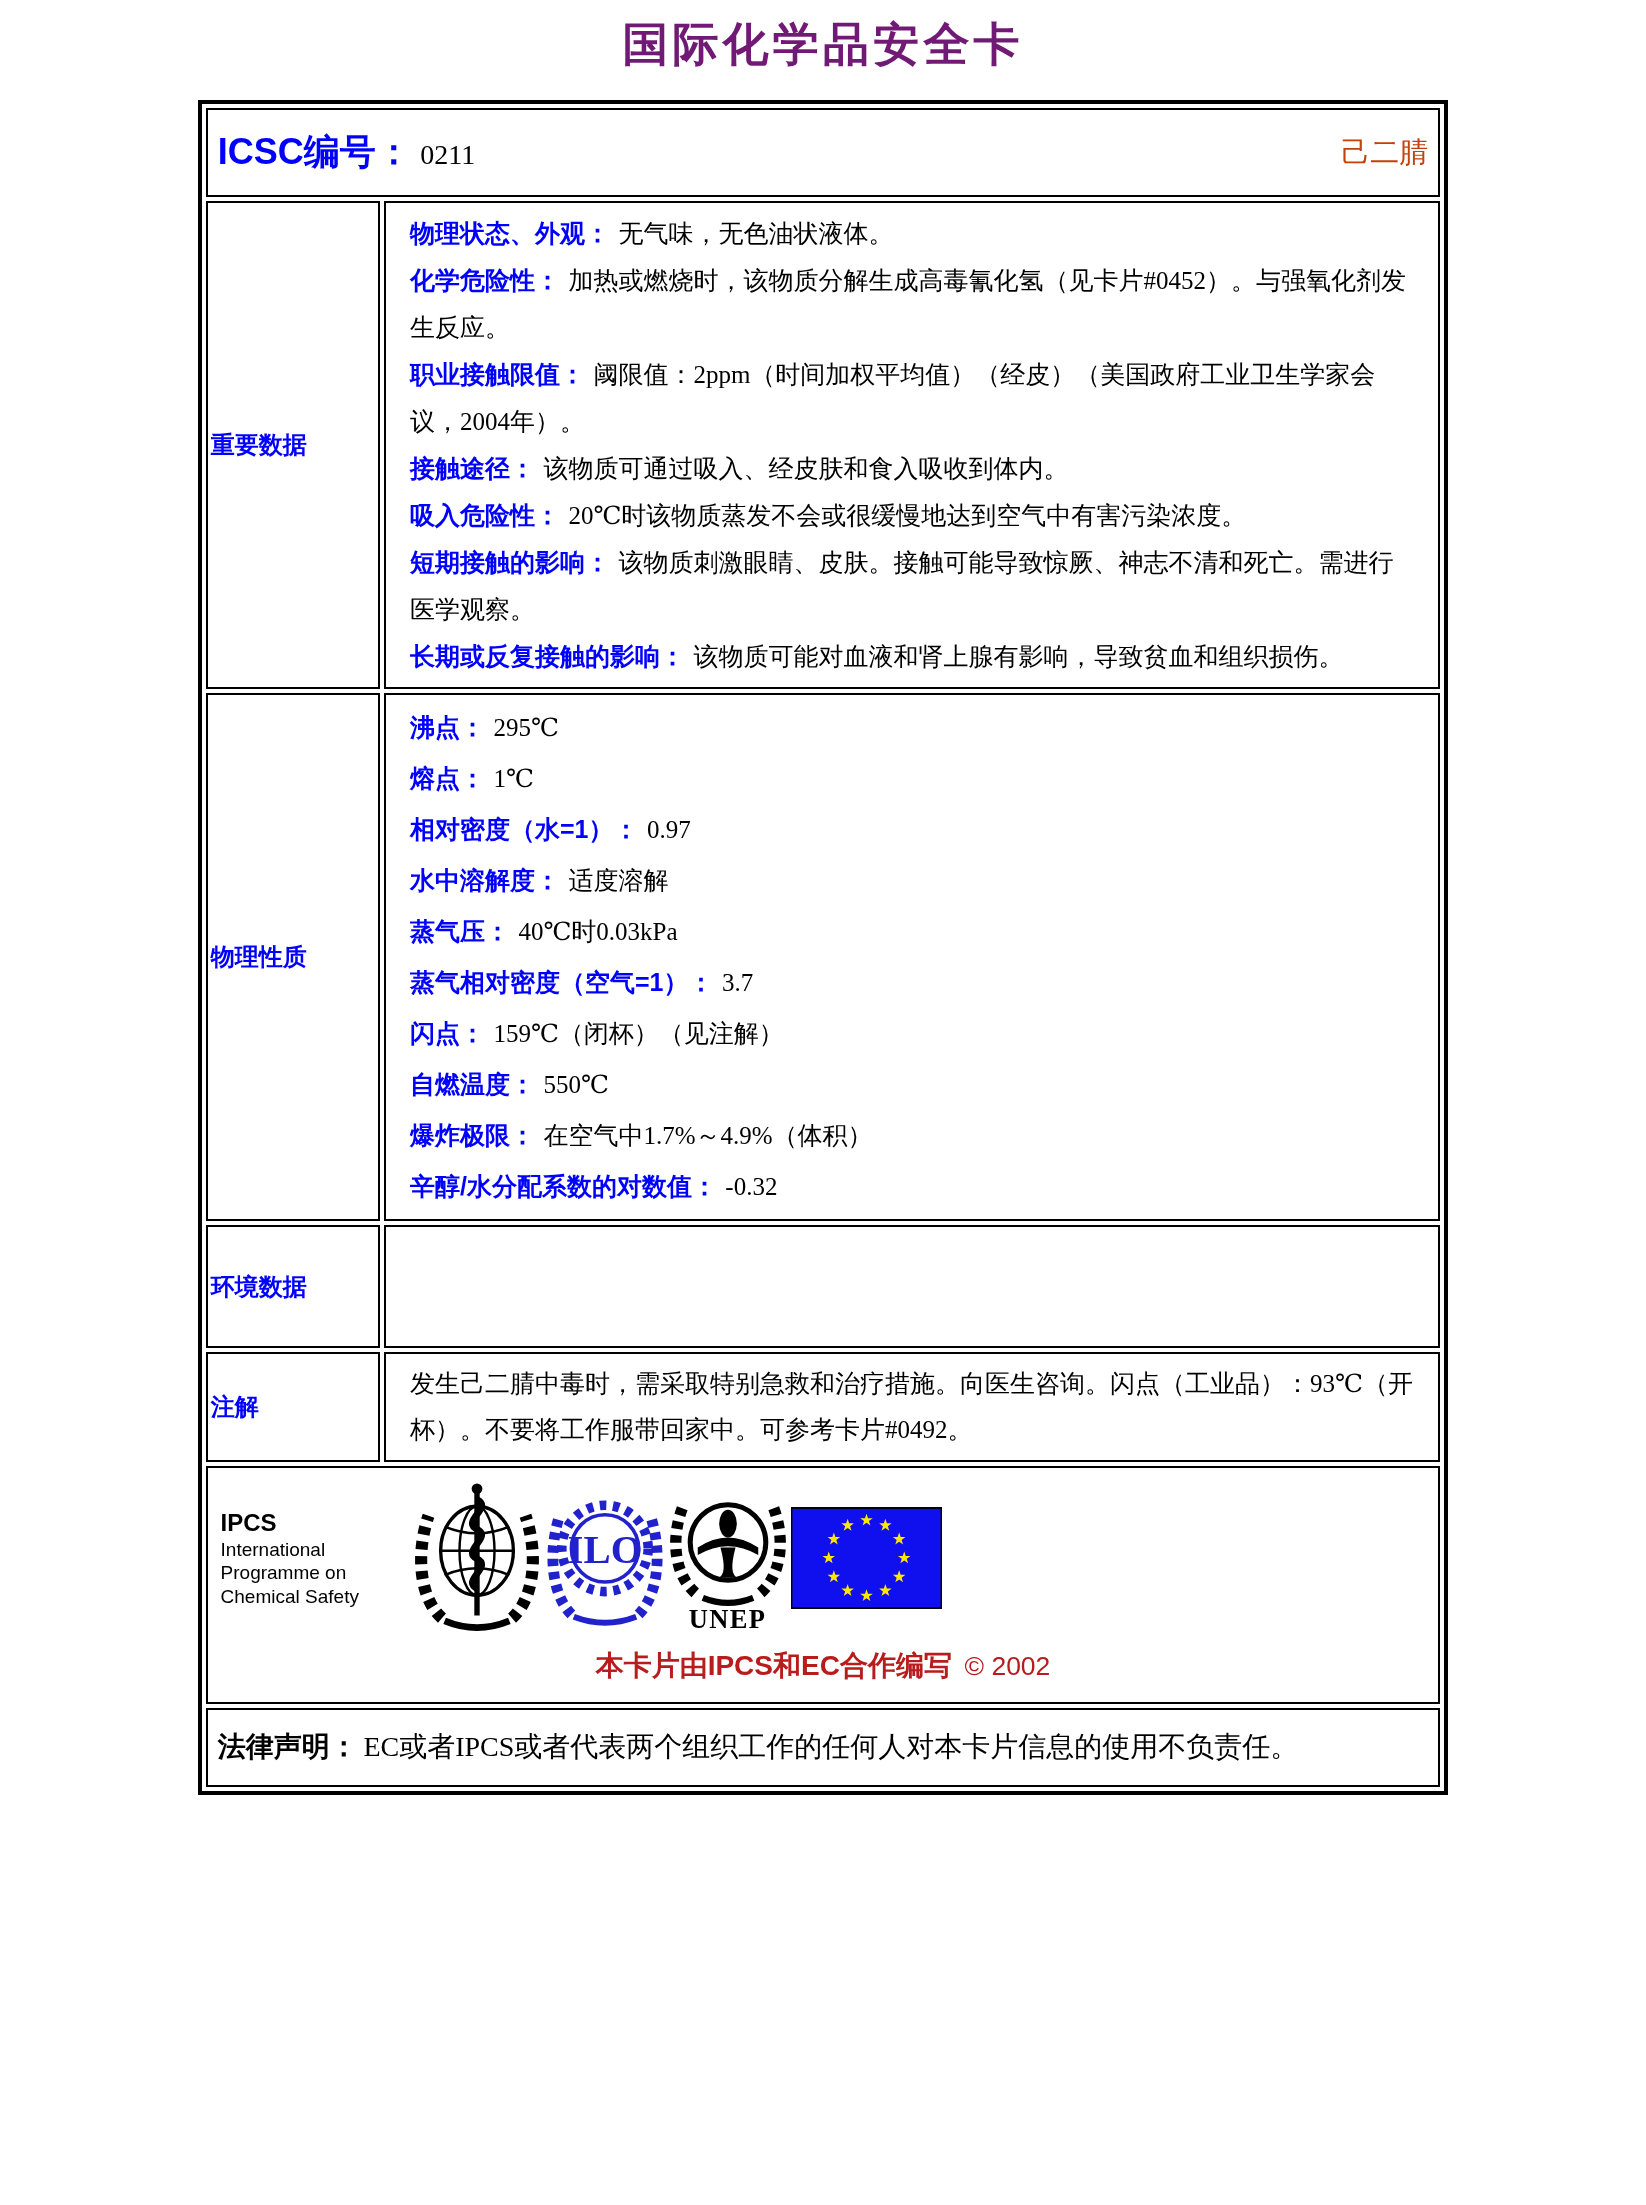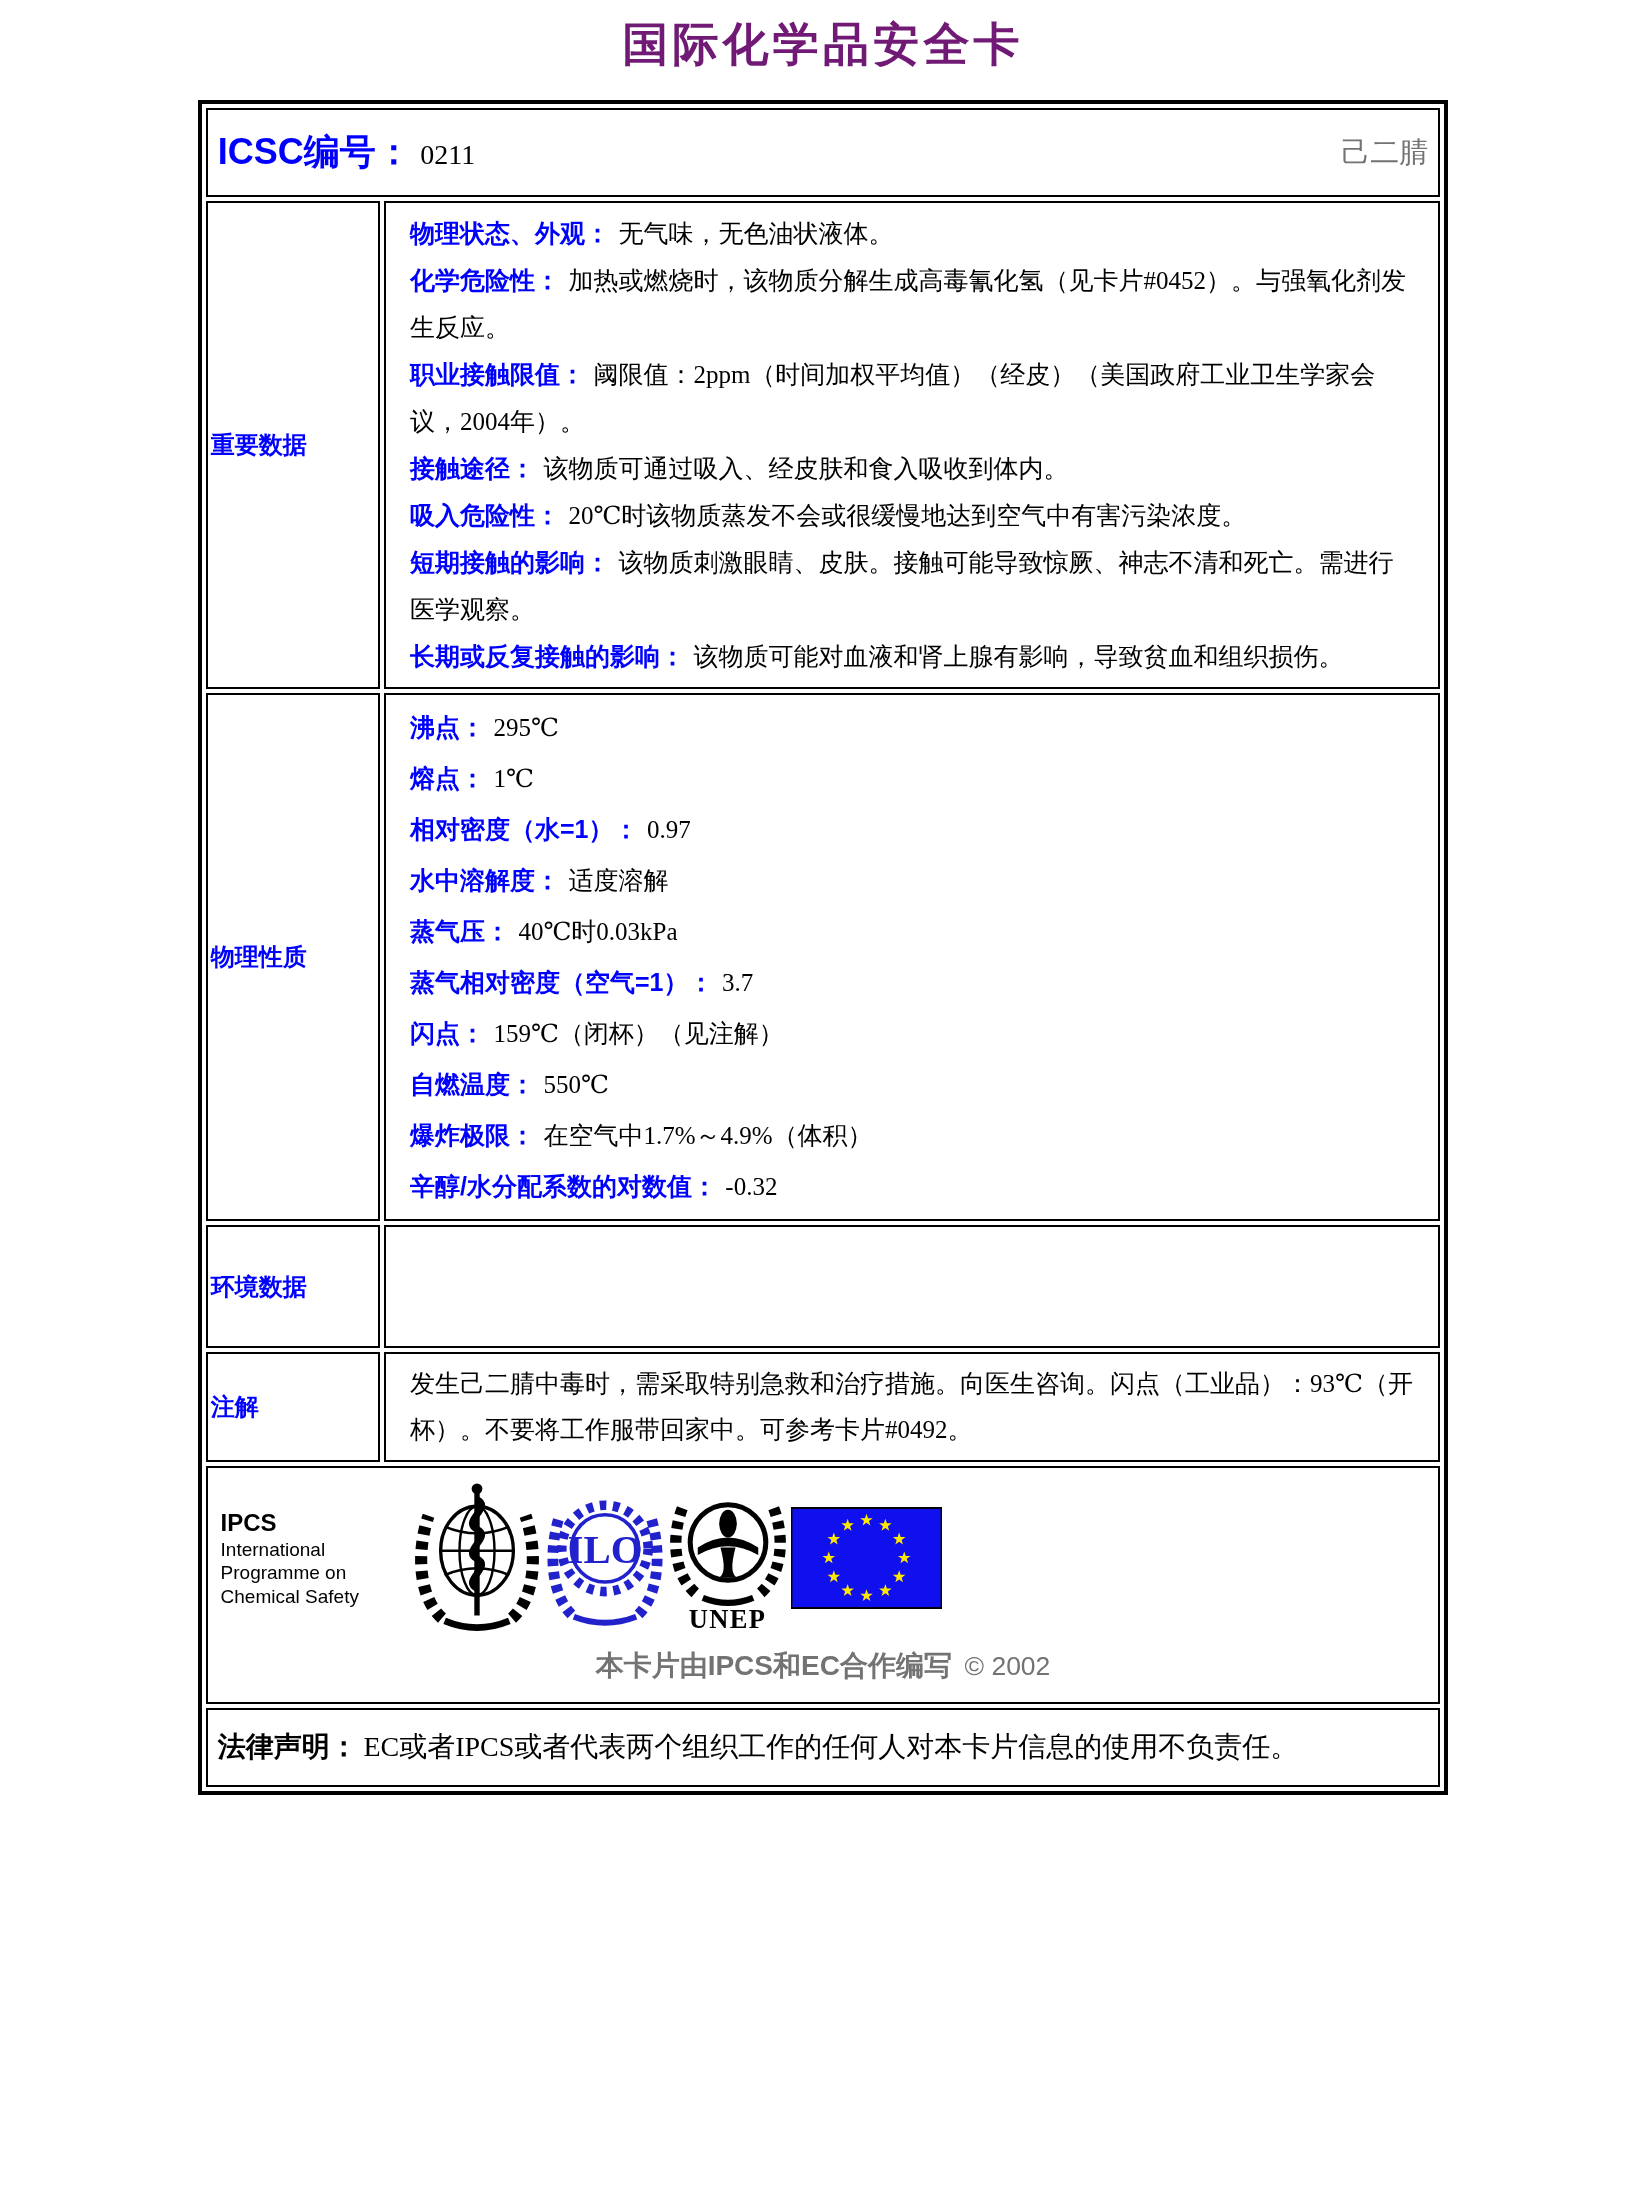--- a/index.html
+++ b/index.html
@@ -29,37 +29,37 @@
   td.content{padding:7px 24px;font-size:25px;line-height:47px;text-align:left;vertical-align:middle;}
   td.content p{margin:0;}
   .lbl{
     font-family:"Liberation Sans","DejaVu Sans",sans-serif;
     font-weight:bold;color:#0000FF;margin-right:8.4px;
   }
   .icsc-cell{padding:18px 9.8px;}
   .icsc-flex{display:flex;justify-content:space-between;align-items:center;}
   .icsc-left{font-size:28px;}
   .icsc-left .lbl{font-size:36px;}
-  .chem-name{font-size:29px;color:#737373;}
+  .chem-name{font-size:29px;color:#c2410c;}
   td.phys{line-height:50px;}
   td.env-cell{height:105px;}
   td.notes-cell{line-height:46px;}
   td.addl-cell{padding:7px 11px;line-height:33px;}
   
   td.logos-cell{padding:9.8px 8.4px 7px 8.4px;}
   .logos-row{display:flex;align-items:center;height:162px;padding:0 4.2px;}
   .ipcs-block{font-family:"Liberation Sans","DejaVu Sans",sans-serif;width:188px;}
   .ipcs-name{font-size:24px;font-weight:bold;line-height:1.2;}
   .ipcs-sub{font-size:19px;line-height:1.25;}
   .logo-box{display:flex;flex-direction:column;align-items:center;}
   .unep-text{font-family:"Liberation Serif","DejaVu Serif",serif;font-weight:bold;font-size:26.5px;letter-spacing:1.4px;margin-top:-4.2px;}
   .caption{
     text-align:center;padding:7px 0 9.8px 0;
     font-family:"Liberation Sans","DejaVu Sans",sans-serif;
-    font-size:28px;font-weight:bold;color:#737373;
+    font-size:28px;font-weight:bold;color:#b91c1c;
   }
   .caption .copy{font-weight:normal;font-size:26.5px;margin-left:12.6px;}
   td.legal-cell{padding:19.5px 9.8px;font-size:28px;line-height:36px;}
   .legal-lbl{
     font-family:"Liberation Sans","DejaVu Sans",sans-serif;
     font-weight:bold;color:#000;margin-right:5.6px;
   }
 </style>
 </head>
 <body>

